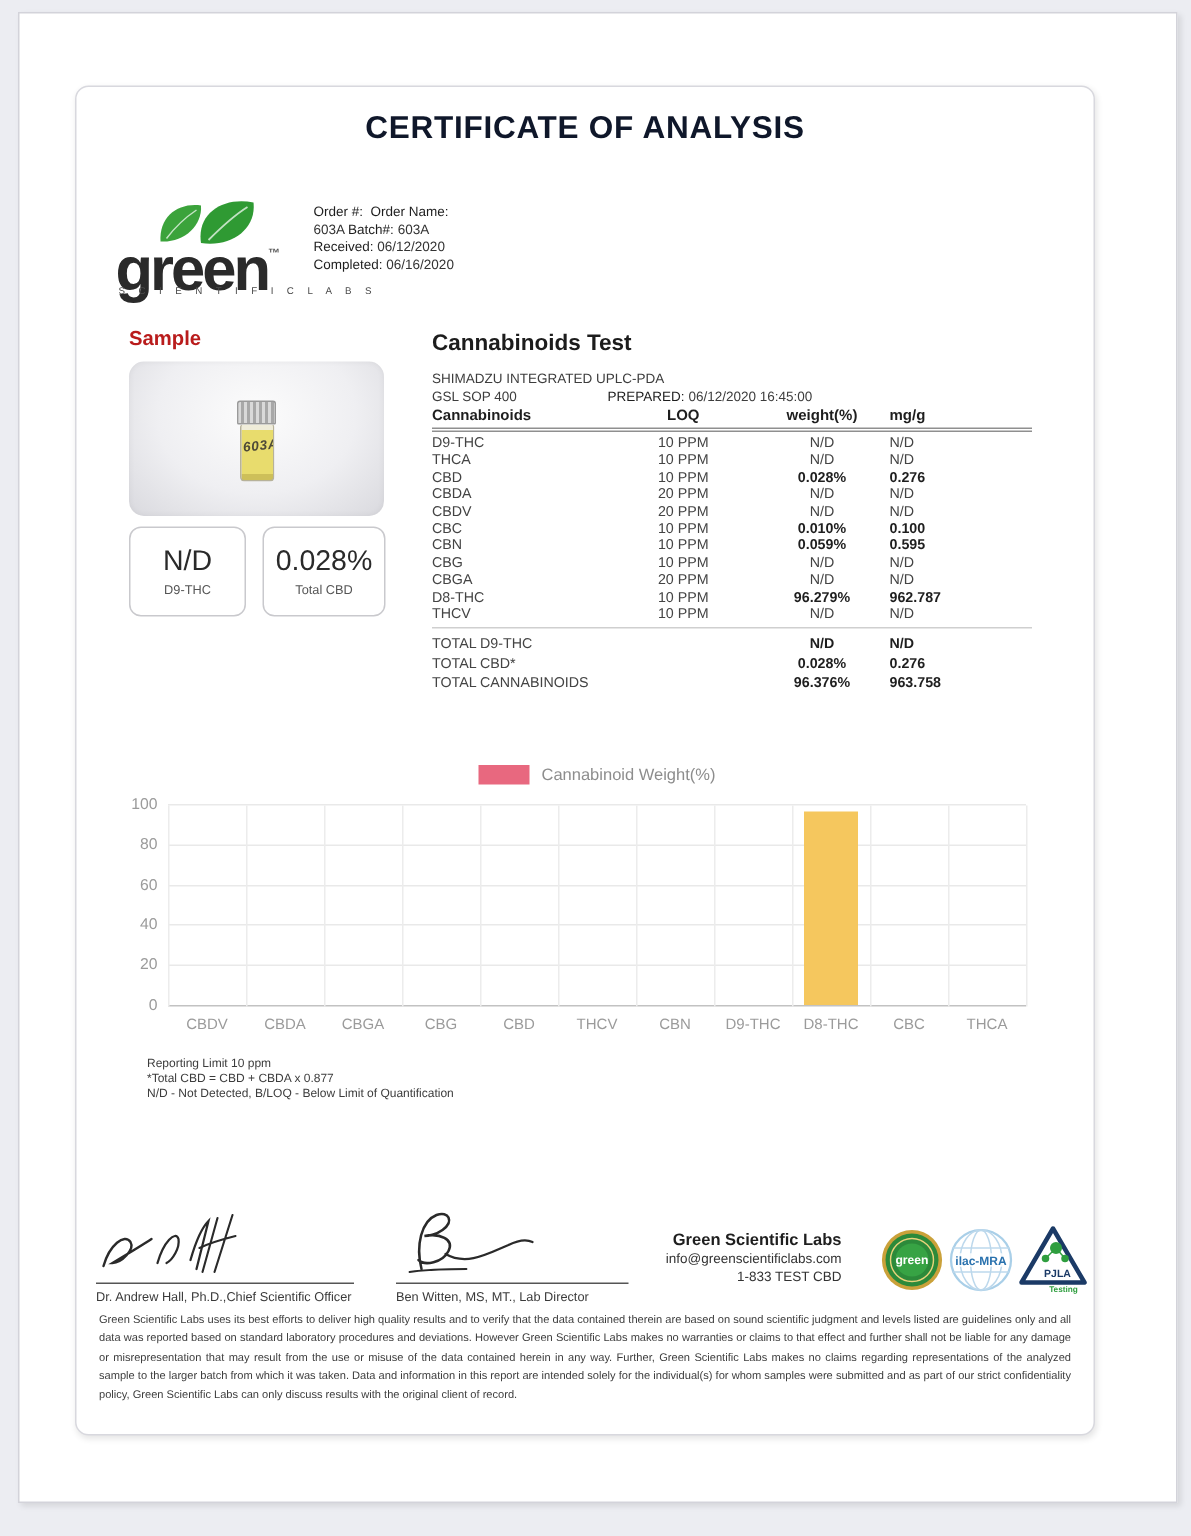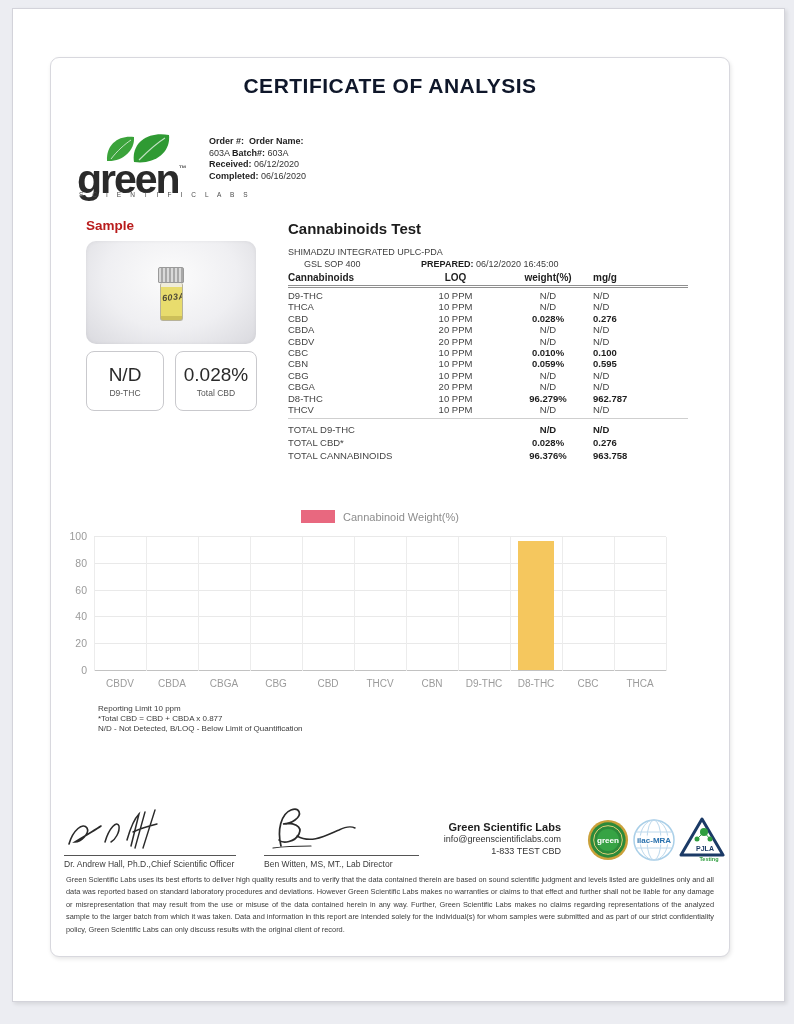--- a/index.html
+++ b/index.html
@@ -23,21 +23,21 @@
   
   .logo{position:absolute;left:26px;top:76px;width:130px;height:70px;}
   .logo-leaves{position:absolute;left:26px;top:0;}
   .logo-word{position:absolute;left:0;top:14px;font-size:41px;font-weight:bold;
     letter-spacing:-2px;color:#2a2a2a;line-height:42px;}
   .logo-tm{font-size:8px;vertical-align:22px;letter-spacing:0;color:#555;}
   .logo-sub{position:absolute;left:2px;top:57px;font-size:6.5px;letter-spacing:3.6px;
     color:#4a4a4a;white-space:nowrap;}
   
   .order-info{position:absolute;left:158px;top:78px;font-size:9px;line-height:11.5px;color:#333;}
-  .b{font-weight:bold;color:#1e1e1e;}
+  .b{font-weight:normal;color:#1e1e1e;}
   
   .sample-h{position:absolute;left:35px;top:160px;font-size:13.5px;font-weight:bold;color:#b91c1c;}
   .photo{position:absolute;left:35px;top:183px;width:170px;height:103px;border-radius:10px;
     background:radial-gradient(ellipse at 50% 35%,#fcfcfc 0%,#efeff2 55%,#d9d9de 100%);
     box-shadow:inset 0 0 4px rgba(0,0,0,.06);}
   .vial{position:absolute;left:50%;top:26px;transform:translateX(-50%);width:26px;}
   .vial-cap{width:24px;height:14px;margin:0 auto;border-radius:2px 2px 1px 1px;
     border:1px solid #9a9a9a;
     background:repeating-linear-gradient(90deg,#d9d9d9 0 2px,#a8a8a8 2px 4px);}
   .vial-body{width:21px;height:37px;margin:0 auto;border:1px solid #b7b29a;border-top:none;
@@ -46,36 +46,36 @@
   .vial-label{position:absolute;left:1px;top:9px;font-size:9px;font-style:italic;
     font-weight:bold;color:#4e4a38;transform:rotate(-6deg);letter-spacing:.5px;}
   .box-row{position:absolute;left:35px;top:293px;display:flex;gap:11px;}
   .result-box{width:76px;height:58px;border:1px solid #c9c9cd;border-radius:8px;
     display:flex;flex-direction:column;align-items:center;justify-content:center;background:#fff;}
   .result-box .val{font-size:19px;color:#2a2a2a;}
   .result-box .lab{font-size:8.5px;color:#555;margin-top:2px;}
   
   .cann-h{position:absolute;left:237px;top:162px;font-size:15px;font-weight:bold;color:#1c1c1c;}
   .instrument{position:absolute;left:237px;top:189px;font-size:9px;color:#3d3d3d;}
-  .sop-row{position:absolute;left:253px;top:201px;font-size:9px;color:#3d3d3d;}
+  .sop-row{position:absolute;left:237px;top:201px;font-size:9px;color:#3d3d3d;}
   .sop-row .prep{margin-left:58px;}
   .cann-table{position:absolute;left:237px;top:214px;width:400px;font-size:9.5px;color:#444;}
   .t-head{display:flex;font-weight:bold;font-size:10px;color:#1e1e1e;
     border-bottom:3px double #8f8f8f;padding-bottom:2px;}
   .t-row{display:flex;line-height:11.4px;}
   .c-name{width:120px;text-align:left;}
   .c-loq{width:95px;text-align:center;}
   .c-wt{width:90px;text-align:center;}
   .c-mg{width:95px;}
   .t-rows{padding-top:2px;border-bottom:1px solid #cfcfcf;padding-bottom:3px;}
   .t-totals{padding-top:5px;}
   .t-totals .t-row{line-height:12.6px;}
   .t-row .bold{font-weight:bold;color:#1e1e1e;}
   
-  .chart{position:absolute;left:43px;top:452px;width:572px;height:185px;}
+  .chart{position:absolute;left:61px;top:452px;width:572px;height:185px;}
   .legend{position:absolute;left:0;top:0;width:100%;display:flex;justify-content:center;
     align-items:center;gap:8px;}
   .legend-swatch{width:34px;height:13px;}
   .legend-text{font-size:11px;color:#8d8d8d;}
   .plot{position:absolute;left:0;top:27px;width:572px;height:134px;}
   .gl-h{position:absolute;left:0;width:100%;height:1px;background:#e9e9e9;}
   .gl-v{position:absolute;top:0;width:1px;height:100%;background:#ececec;}
   .baseline{position:absolute;left:0;bottom:0;width:100%;height:1px;background:#c2c2c2;}
   .ytick{position:absolute;width:34px;text-align:right;left:-41px;font-size:10.5px;color:#9b9b9b;}
   .bar{position:absolute;bottom:1px;}

